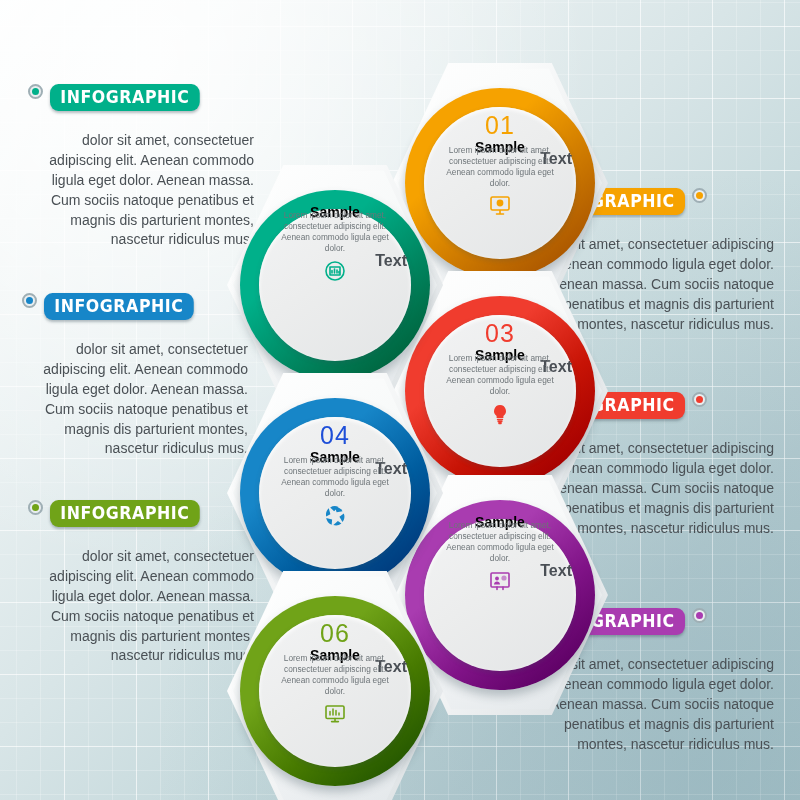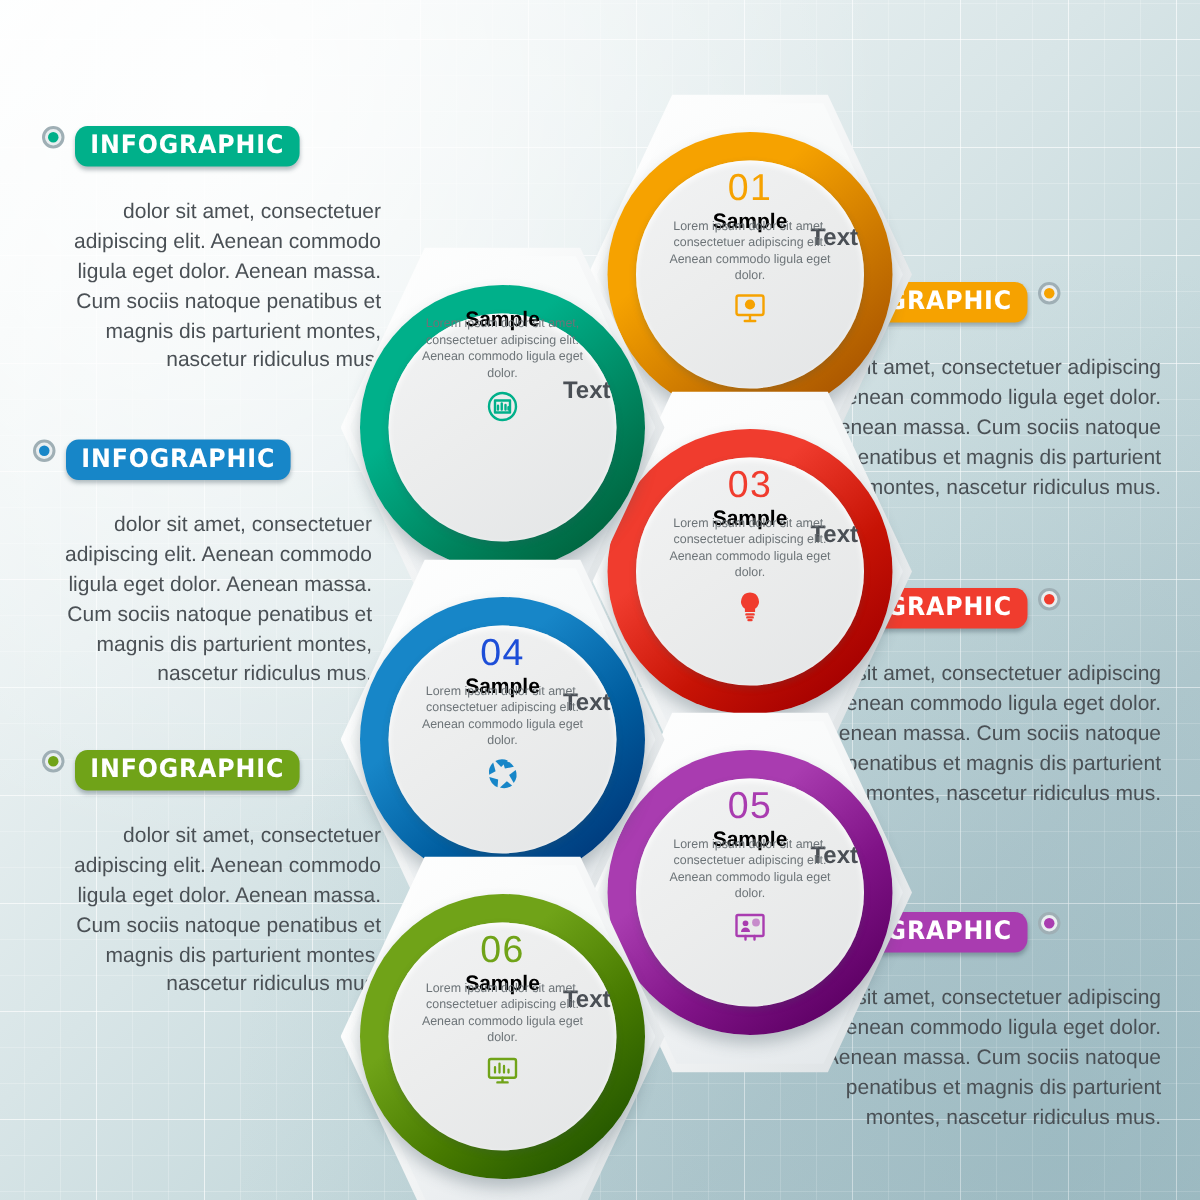--- a/index.html
+++ b/index.html
@@ -169,21 +169,21 @@
         <div class="lorem">Lorem ipsum dolor sit amet, consectetuer adipiscing elit. Aenean commodo ligula eget dolor.</div>
         <div class="hex-icon">
           <svg width="24" height="24" viewBox="0 0 24 24">
             <circle cx="12" cy="12" r="9" stroke="#00b08a" fill="none" stroke-width="1.6" stroke-linecap="round" stroke-linejoin="round"></circle>
             <rect x="7" y="8" width="10" height="8" stroke="#00b08a" fill="none" stroke-width="1.6" stroke-linecap="round" stroke-linejoin="round"></rect>
             <path d="M9 14v-2.5M11.5 14v-4M14 14v-3M16 14v-1.5" stroke="#00b08a" stroke-width="1.6" stroke-linecap="round"></path>
           </svg>
         </div>
       </div>
     </div>
-    <div class="hex" style="left: 392px; top: 256px; z-index: 4;">
+    <div class="hex" style="left: 392px; top: 266px; z-index: 4;">
       <div class="hex-body">
         <div class="hex-inner"></div>
       </div>
       <div class="ring" style="background:linear-gradient(140deg,#f03c2e 0%, #f03c2e 34%, #c71305 62%, #a40000 88%, #d11d0f 100%);">
         <div class="ring-shadow"></div>
       </div>
       <div class="disc"></div>
       <div class="hex-content">
         <div class="num" style="color:#f03c2e">03</div>
         <div class="sample">Sample</div>
@@ -226,21 +226,20 @@
     </div>
     <div class="hex" style="left: 392px; top: 470px; z-index: 4;">
       <div class="hex-body">
         <div class="hex-inner"></div>
       </div>
       <div class="ring" style="background:linear-gradient(140deg,#a93cb0 0%, #a93cb0 34%, #801387 62%, #5d0064 88%, #8a1d91 100%);">
         <div class="ring-shadow"></div>
       </div>
       <div class="disc"></div>
       <div class="hex-content">
-        <div class="num" style="color:#a93cb0">05</div>
         <div class="sample">Sample</div>
         <div class="textword">Text</div>
         <div class="lorem">Lorem ipsum dolor sit amet, consectetuer adipiscing elit. Aenean commodo ligula eget dolor.</div>
         <div class="hex-icon">
           <svg width="24" height="24" viewBox="0 0 24 24">
             <rect x="3" y="4" width="18" height="14" rx="1" stroke="#a93cb0" fill="none" stroke-width="1.6" stroke-linecap="round" stroke-linejoin="round"></rect>
             <circle cx="9" cy="9.5" r="1.9" fill="#a93cb0"></circle>
             <path d="M6 15.4c0-1.9 1.4-3 3-3s3 1.1 3 3z" fill="#a93cb0"></path>
             <circle cx="16" cy="9" r="2.6" fill="#a93cb0" opacity=".55"></circle>
             <path d="M9 18v2.4M15 18v2.4" stroke="#a93cb0" fill="none" stroke-width="1.6" stroke-linecap="round" stroke-linejoin="round"></path>

